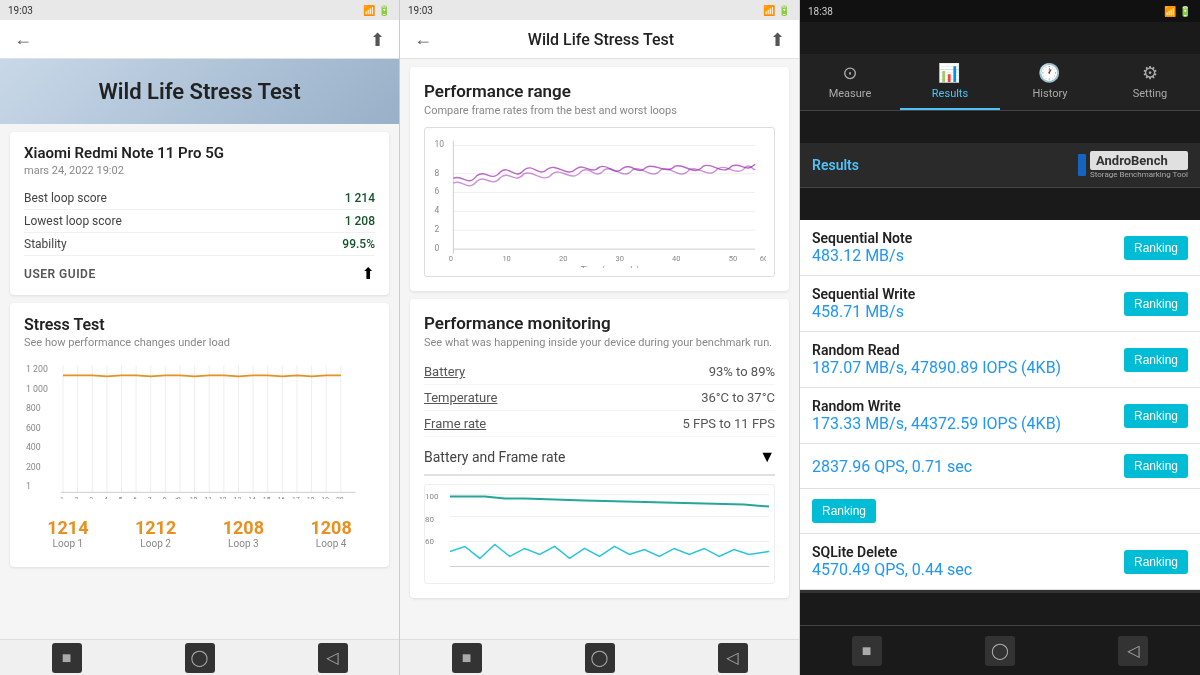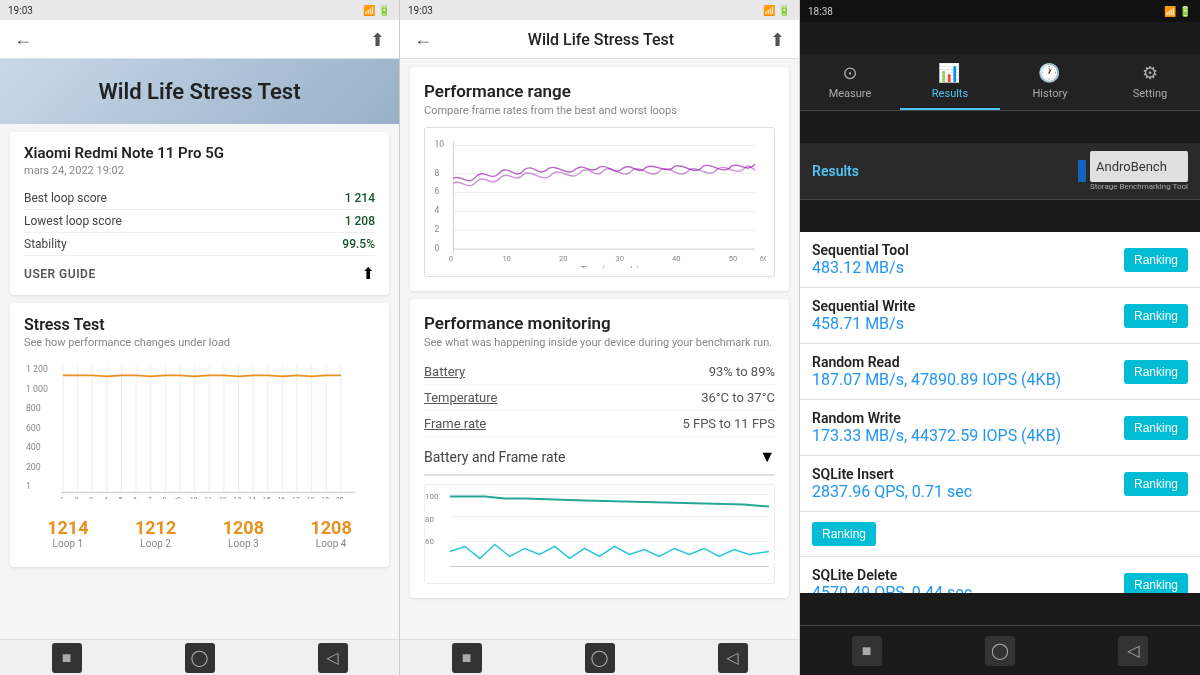--- a/index.html
+++ b/index.html
@@ -349,23 +349,23 @@
       width: 8px;
       height: 22px;
       background: #1565c0;
       border-radius: 1px;
     }
 
     .ab-text {
       font-size: 13px;
       color: #333;
       background: #e0e0e0;
-      padding: 8px 6px;
+      padding: 2px 6px;
       border-radius: 2px;
-      font-weight: 400;
+      font-weight: 700;
     }
 
     .ab-sub {
       font-size: 8px;
       color: #aaa;
     }
 
     .bench-list {
       flex: 1;
       overflow-y: auto;
@@ -695,21 +695,21 @@
         <div class="ab-text">AndroBench</div>
         <div class="ab-sub">Storage Benchmarking Tool</div>
       </div>
     </div>
   </div>
 
   <div class="bench-list">
 
     <div class="bench-item">
       <div class="bench-info">
-        <div class="bench-name">Sequential Tool</div>
+        <div class="bench-name">Sequential Note</div>
         <div class="bench-sub">483.12 MB/s</div>
       </div>
       <button class="ranking-btn">Ranking</button>
     </div>
 
     <div class="bench-item">
       <div class="bench-info">
         <div class="bench-name">Sequential Write</div>
         <div class="bench-sub">458.71 MB/s</div>
       </div>
@@ -727,21 +727,20 @@
     <div class="bench-item">
       <div class="bench-info">
         <div class="bench-name">Random Write</div>
         <div class="bench-sub">173.33 MB/s, 44372.59 IOPS (4KB)</div>
       </div>
       <button class="ranking-btn">Ranking</button>
     </div>
 
     <div class="bench-item">
       <div class="bench-info">
-        <div class="bench-name">SQLite Insert</div>
         <div class="bench-sub">2837.96 QPS, 0.71 sec</div>
       </div>
       <button class="ranking-btn">Ranking</button>
     </div>
 
     <div class="bench-item">
       <button class="ranking-btn">Ranking</button>
     </div>
 
     <div class="bench-item">

